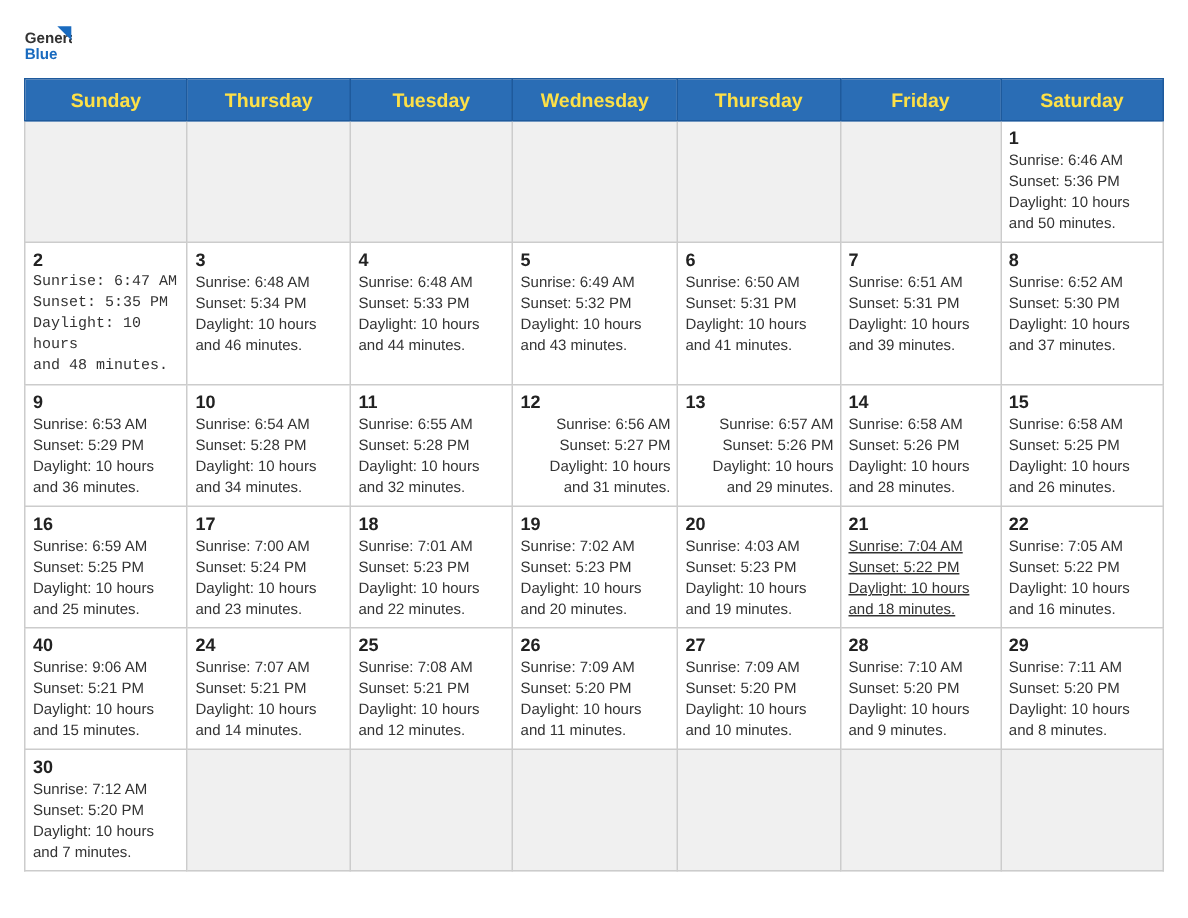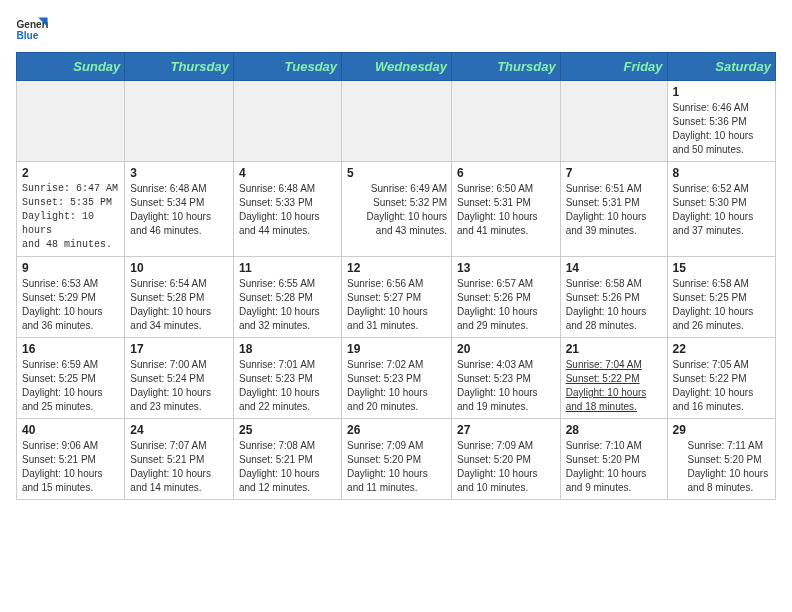--- a/index.html
+++ b/index.html
@@ -37,27 +37,26 @@
       font-size: 14px;
       color: #444;
     }
     .calendar {
       width: 100%;
       border-collapse: collapse;
       border: 1px solid #ccc;
     }
     .calendar thead tr th {
       background-color: #2a6db5;
-      color: #86efac;
+      color: #fde047;
       font-size: 13px;
       font-weight: bold;
       padding: 6px 4px;
-      text-align: right;
+      text-align: center;
       border: 1px solid #1e5a9c;
-      font-style: italic;
     }
     .calendar tbody tr td {
       vertical-align: top;
       border: 1px solid #ccc;
       padding: 4px 4px 4px 5px;
       min-height: 80px;
       width: 113px;
       background: #fff;
       font-size: 10.5px;
       color: #333;
@@ -142,21 +141,21 @@
         </td>
         <td>
           <div class="day-number">4</div>
           <div class="day-info" style="white-space: pre-line;">Sunrise: 6:48 AM
 Sunset: 5:33 PM
 Daylight: 10 hours
 and 44 minutes.</div>
         </td>
         <td>
           <div class="day-number">5</div>
-          <div class="day-info" style="white-space: pre-line; text-align: right;">Sunrise: 6:49 AM
+          <div class="day-info" style="white-space: pre-line;">Sunrise: 6:49 AM
 Sunset: 5:32 PM
 Daylight: 10 hours
 and 43 minutes.</div>
         </td>
         <td>
           <div class="day-number">6</div>
           <div class="day-info" style="white-space: pre-line;">Sunrise: 6:50 AM
 Sunset: 5:31 PM
 Daylight: 10 hours
 and 41 minutes.</div>
@@ -193,28 +192,28 @@
         </td>
         <td>
           <div class="day-number">11</div>
           <div class="day-info" style="white-space: pre-line;">Sunrise: 6:55 AM
 Sunset: 5:28 PM
 Daylight: 10 hours
 and 32 minutes.</div>
         </td>
         <td>
           <div class="day-number">12</div>
-          <div class="day-info" style="white-space: pre-line;">Sunrise: 6:56 AM
+          <div class="day-info" style="white-space: pre-line; text-align: right;">Sunrise: 6:56 AM
 Sunset: 5:27 PM
 Daylight: 10 hours
 and 31 minutes.</div>
         </td>
         <td>
           <div class="day-number">13</div>
-          <div class="day-info" style="white-space: pre-line;">Sunrise: 6:57 AM
+          <div class="day-info" style="white-space: pre-line; text-align: right;">Sunrise: 6:57 AM
 Sunset: 5:26 PM
 Daylight: 10 hours
 and 29 minutes.</div>
         </td>
         <td>
           <div class="day-number">14</div>
           <div class="day-info" style="white-space: pre-line;">Sunrise: 6:58 AM
 Sunset: 5:26 PM
 Daylight: 10 hours
 and 28 minutes.</div>
@@ -316,20 +315,35 @@
         </td>
         <td>
           <div class="day-number">28</div>
           <div class="day-info" style="white-space: pre-line;">Sunrise: 7:10 AM
 Sunset: 5:20 PM
 Daylight: 10 hours
 and 9 minutes.</div>
         </td>
         <td>
           <div class="day-number">29</div>
-          <div class="day-info" style="white-space: pre-line; margin-left: 15px;">Sunrise: 7:11 AM
+          <div class="day-info" style="white-space: pre-line;">Sunrise: 7:11 AM
 Sunset: 5:20 PM
 Daylight: 10 hours
 and 8 minutes.</div>
         </td>
+      </tr>
+      <tr>
+        <td>
+          <div class="day-number">30</div>
+          <div class="day-info" style="white-space: pre-line;">Sunrise: 7:12 AM
+Sunset: 5:20 PM
+Daylight: 10 hours
+and 7 minutes.</div>
+        </td>
+        <td class="last-row" style="background: rgb(240, 240, 240);"></td>
+        <td class="last-row" style="background: rgb(240, 240, 240);"></td>
+        <td class="last-row" style="background: rgb(240, 240, 240);"></td>
+        <td class="last-row" style="background: rgb(240, 240, 240);"></td>
+        <td class="last-row" style="background: rgb(240, 240, 240);"></td>
+        <td class="last-row" style="background: rgb(240, 240, 240);"></td>
       </tr>
     </tbody>
 </table>
 
 </body></html>

